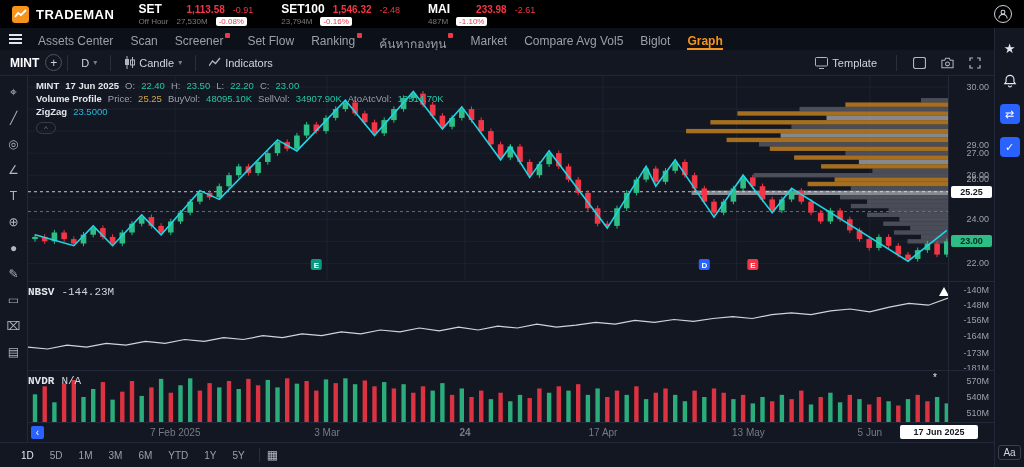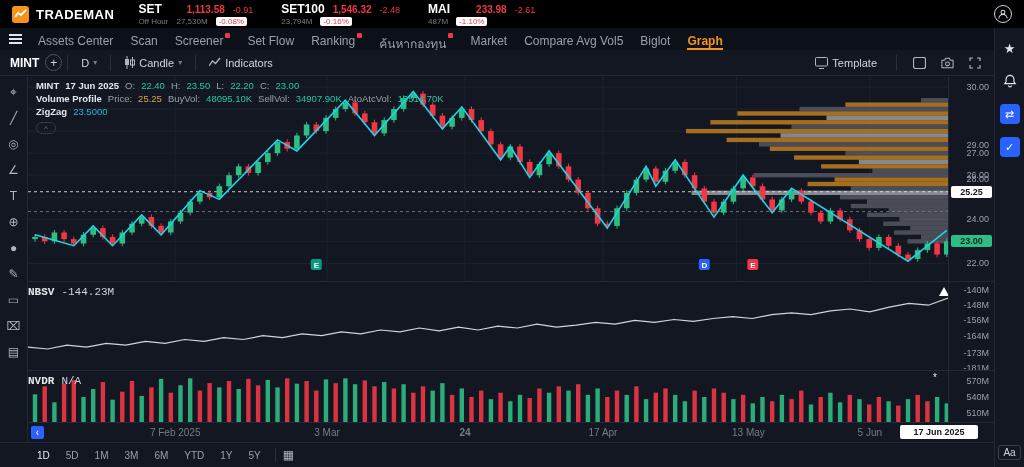--- a/index.html
+++ b/index.html
@@ -76,21 +76,21 @@
   .pane-label .pv { color:#cfd3dc; }
   .star-note { position:absolute; left:905px; top:1px; color:#e3e6ea; font-size:10px; z-index:5; }
 
   
   .timeline { position:absolute; top:346px; left:0; right:0; height:20px; border-top:1px solid #232838; }
   .tick { position:absolute; top:4px; font-size:10px; color:#787b86; transform:translateX(-50%); white-space:nowrap; }
   .tl-jump { position:absolute; left:3px; top:3px; width:13px; height:13px; background:#2962ff; border-radius:2px; color:#fff; font-size:10px; display:flex; align-items:center; justify-content:center; cursor:pointer; }
   .current-date { position:absolute; left:872px; top:2px; width:78px; background:#ffffff; color:#131722; font-size:9px; font-weight:bold; text-align:center; border-radius:2px; padding:2px 0; z-index:6; }
 
   
-  .bottombar { position:absolute; left:0; right:30px; bottom:0; height:25px; background:#131722; border-top:1px solid #232838; display:flex; align-items:center; padding-left:30px; font-size:10px; color:#9aa0aa; }
+  .bottombar { position:absolute; left:0; right:30px; bottom:0; height:25px; background:#131722; border-top:1px solid #232838; display:flex; align-items:center; padding-left:14px; font-size:10px; color:#9aa0aa; }
   .ranges { display:flex; align-items:center; gap:2px; }
   .range-btn { padding:2px 7px; border-radius:3px; cursor:pointer; }
   .range-btn.first { color:#e3e6ea; }
   .divider-v { width:1px; height:14px; background:#2a2e39; margin:0 7px; }
   .cal { font-size:12px; color:#b2b5be; cursor:pointer; }
 </style>
 </head>
 <body>
 
 <div class="app">

